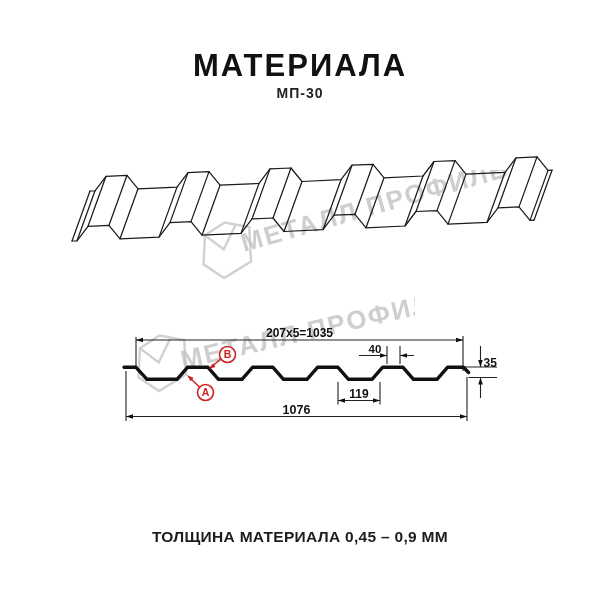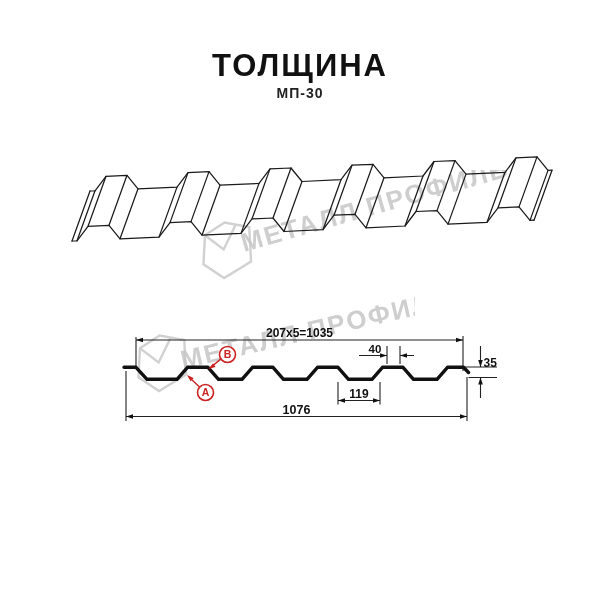--- a/index.html
+++ b/index.html
@@ -30,21 +30,21 @@
   }
   .marker-text{
     font-family:"Liberation Sans",sans-serif;font-weight:bold;fill:#cc2222;
   }
 </style>
 </head>
 <body>
 
 <div id="stage">
 
-  <div id="page-title" class="abs">ТОЛЩИНА</div>
+  <div id="page-title" class="abs">МАТЕРИАЛА</div>
   <div id="model-label" class="abs">МП-30</div>
 
   <svg class="abs" style="left:180px;top:170px;" width="400" height="110" viewBox="0 0 400 110">
     <g transform="translate(12,58) rotate(-13)" fill="none" stroke="#c6c6c6" stroke-width="2.4" opacity=".8">
       <path d="M3,38 L11,10 L33,2 L56,12 L50,46 L20,56 Z"></path>
       <path d="M11,10 L26,28 L43,7"></path>
     </g>
     <text class="wm-text" x="64" y="82" transform="rotate(-16 64 82)">МЕТАЛЛ ПРОФИЛЬ</text>
   </svg>
 
@@ -102,14 +102,15 @@
       <circle cx="205.5" cy="392.5" r="8" fill="#fff" stroke-width="1.6"></circle>
     </g>
     <g fill="#cc2222" stroke="none">
       <path d="M208.5,369 L215.5,366.9 L213.1,363.3 Z"></path>
       <path d="M187,375 L190.6,381.3 L193.6,378.1 Z"></path>
     </g>
     <text class="marker-text" font-size="10.5" text-anchor="middle" x="227.5" y="358.3">В</text>
     <text class="marker-text" font-size="10.5" text-anchor="middle" x="205.5" y="396.3">А</text>
   </svg>
 
+  <div id="footer-label" class="abs">ТОЛЩИНА МАТЕРИАЛА 0,45 – 0,9 ММ</div>
 
 </div>
 
 </body></html>

